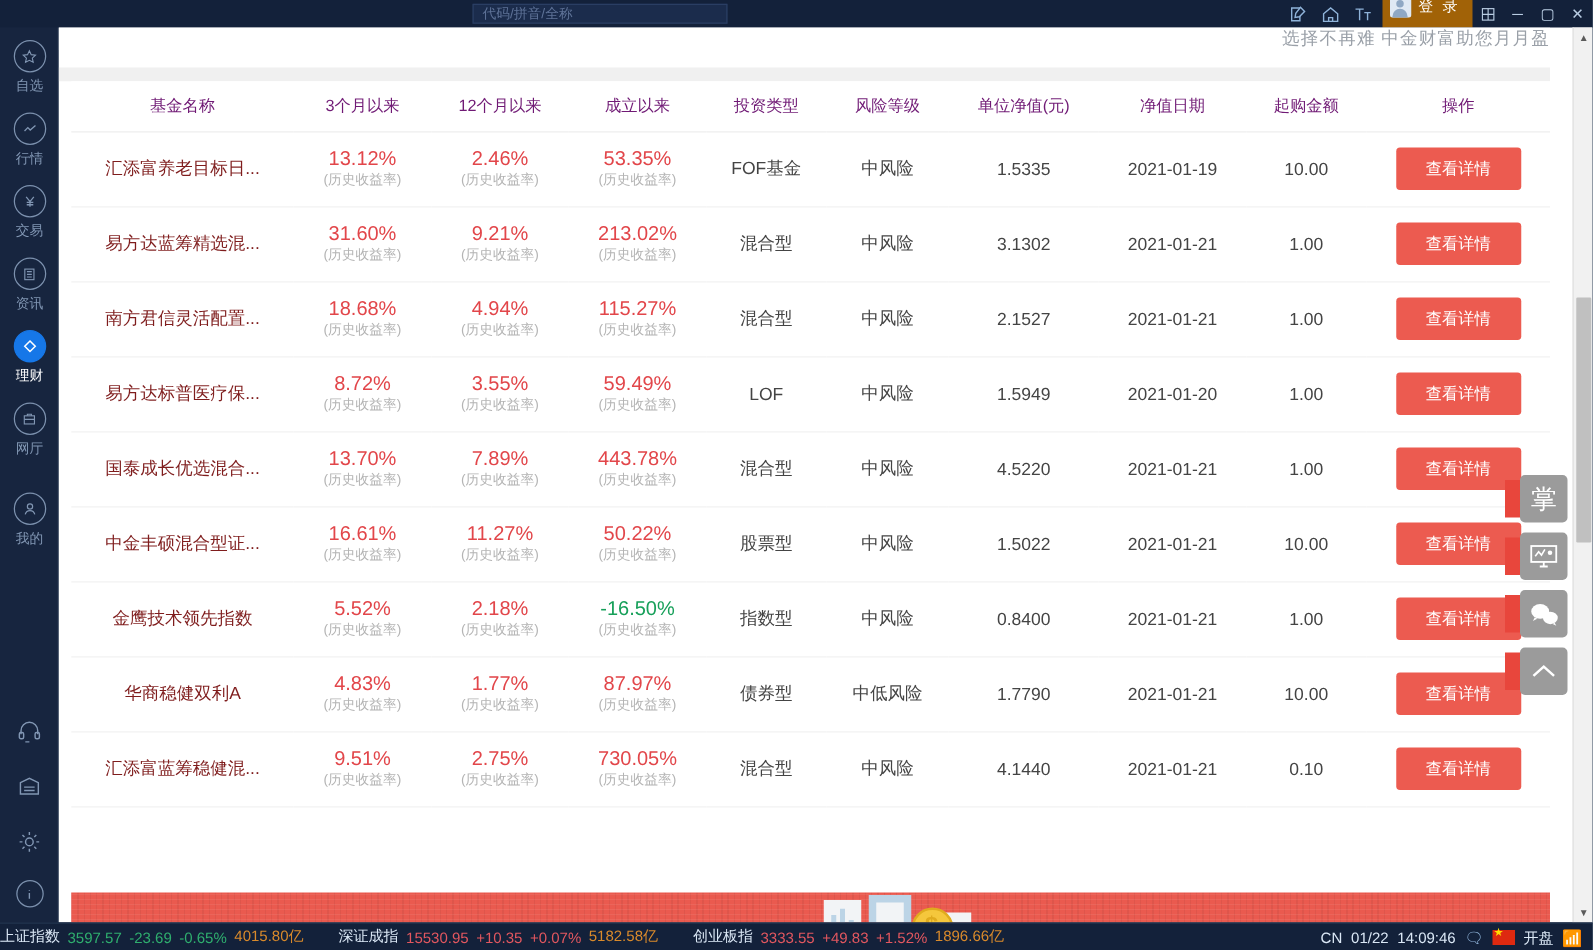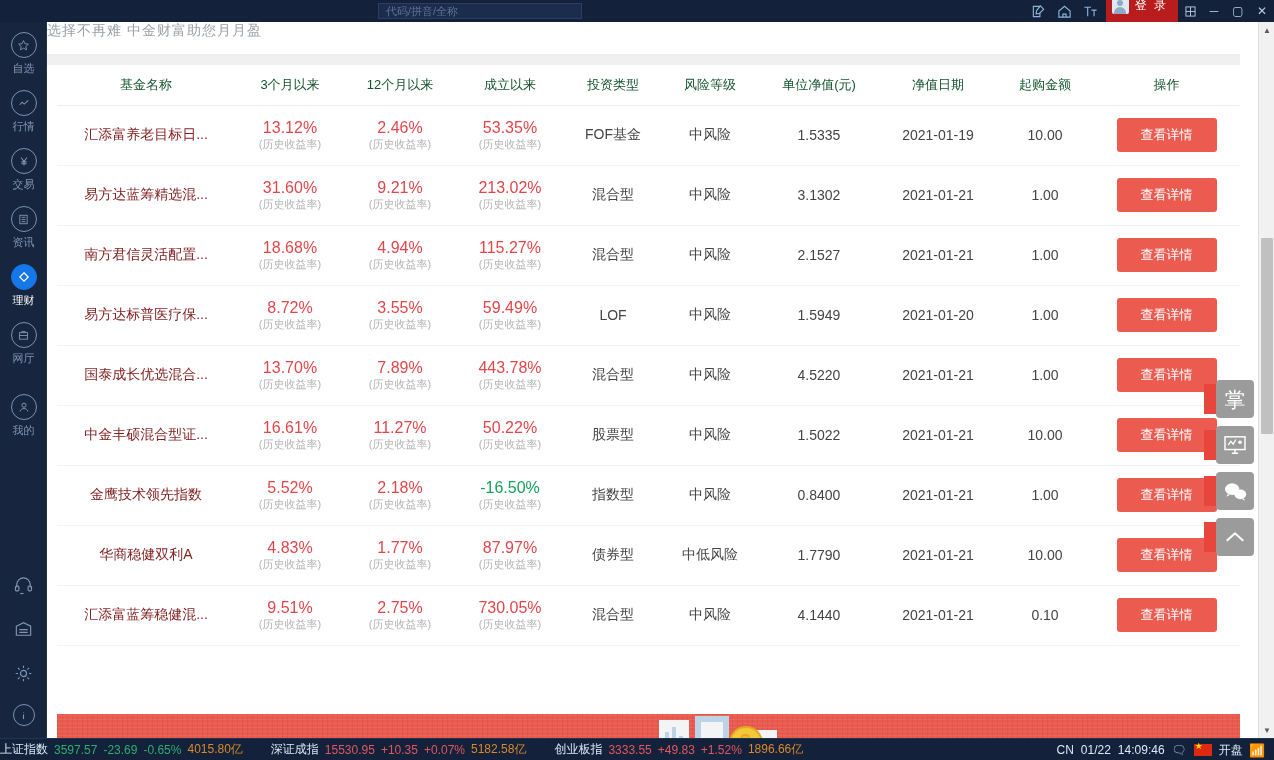--- a/index.html
+++ b/index.html
@@ -38,21 +38,21 @@
     position: absolute; right: 0; top: 0;
     height: 22px; display: flex; align-items: center;
   }
   .tb-icon {
     width: 26px; height: 22px;
     display: flex; align-items: center; justify-content: center;
     color: #8fb3d9;
   }
   .tb-icon svg { display: block; }
   .login-chip {
-    height: 22px; background: #b91c1c;
+    height: 22px; background: #a16207;
     display: flex; align-items: center;
     padding: 0 10px 11px 6px; gap: 6px;
     margin-left: 2px;
   }
   .login-avatar {
     width: 17px; height: 17px;
     background: #dfe9f4; border-radius: 2px;
     position: relative; overflow: hidden;
   }
   .login-avatar::before {
@@ -112,37 +112,37 @@
   .content {
     position: absolute; left: 47px; top: 22px;
     width: 1227px; height: 716px;
     background: #ffffff;
     overflow: hidden;
   }
   .promo-strip {
     position: absolute; left: 0; top: 0;
     width: 1193px; height: 18px;
     background: #ffffff;
-    display: flex; align-items: center; justify-content: flex-start;
+    display: flex; align-items: center; justify-content: flex-end; font-family: Liberation Serif, serif;
   }
   .promo-strip span { color: #9aa0a8; font-size: 14px; letter-spacing: 1px; }
   .card-gap {
     position: absolute; left: 0; top: 32px;
     width: 1193px; height: 11px;
     background: #f0f0f0;
   }
   .table-card {
     position: absolute; left: 10px; top: 43px;
     width: 1183px; height: 636px;
     background: #ffffff;
   }
 
   table.fund { width: 1183px; border-collapse: collapse; table-layout: fixed; }
   table.fund th {
-    font-weight: normal; color: #14532d; font-size: 13px;
+    font-weight: normal; color: #701a75; font-size: 13px;
     height: 40px; vertical-align: middle;
     border-bottom: 1px solid #eeeeee;
   }
   table.fund td {
     height: 60px; text-align: center; vertical-align: middle;
     border-bottom: 1px solid #f2f2f2;
     font-size: 14px; color: #444444;
   }
   .c-name   { width: 178px; }
   .c-m3     { width: 110px; }

